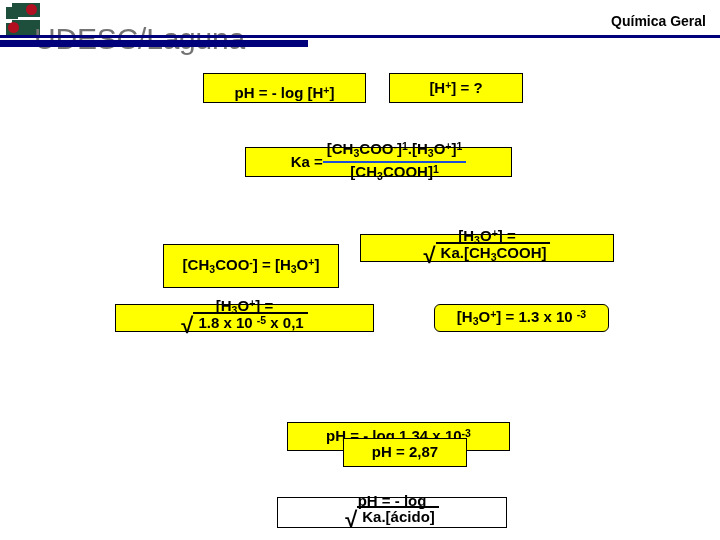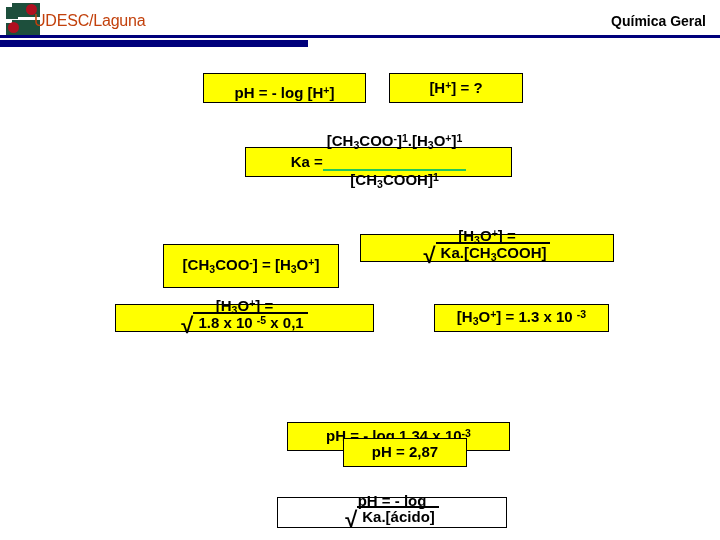--- a/index.html
+++ b/index.html
@@ -38,24 +38,24 @@
   .logo-dot {
     position: absolute;
     border-radius: 50%;
     background: #b01020;
   }
   .logo-dot.d1 { left: 20px; top: 1px;  width: 11px; height: 11px; }
   .logo-dot.d2 { left: 2px;  top: 19px; width: 11px; height: 11px; }
 
   #logo-text {
     position: absolute;
-    left: 34px; top: 12px;
-    font-size: 16px;
+    left: 34px; top: 22px;
+    font-size: 30px;
     letter-spacing: -0.2px;
-    color: #c2410c;
+    color: #737373;
     white-space: nowrap;
   }
   #header-title {
     position: absolute;
     right: 14px; top: 13px;
     font-size: 14px;
     font-weight: bold;
     white-space: nowrap;
   }
   #rule-thin {
@@ -92,22 +92,22 @@
 
   
   .frac {
     display: inline-flex;
     flex-direction: column;
     align-items: center;
     justify-content: center;
     vertical-align: middle;
   }
   .frac .num {
-    padding: 0 4px 17px 4px;
-    border-bottom: 2px solid #22c55e;
+    padding: 0 4px 1px 4px;
+    border-bottom: 2px solid #1d4ed8;
   }
   .frac .den { padding: 1px 4px 0 4px; }
 
   
   .radical {
     display: inline-flex;
     align-items: stretch;
     position: relative;
   }
   .radical .rsign {
@@ -126,21 +126,21 @@
   
   .fbox.overflowing { overflow: visible; flex-direction: column; }
 
   
   #box-ph-def     { left: 203px; top: 73px;  width: 163px; height: 30px; align-items: flex-end; }
   #box-h-unknown  { left: 389px; top: 73px;  width: 134px; height: 30px; }
   #box-ka         { left: 245px; top: 147px; width: 267px; height: 30px; }
   #box-equal-conc { left: 163px; top: 244px; width: 176px; height: 44px; }
   #box-h-root     { left: 360px; top: 234px; width: 254px; height: 28px; }
   #box-h-numeric  { left: 115px; top: 304px; width: 259px; height: 28px; }
-  #box-h-result   { left: 434px; top: 304px; width: 175px; height: 28px; }
+  #box-h-result   { left: 434px; top: 304px; width: 175px; height: 28px; border-radius: 6px; }
   #box-ph-calc    { left: 287px; top: 386px; width: 223px; height: 29px; margin-top: 36px; }
   #box-ph-value   { left: 343px; top: 438px; width: 124px; height: 29px; }
   #box-ph-general { left: 277px; top: 497px; width: 230px; height: 31px; }
 </style>
 </head>
 <body>
 
 <div id="header">
 
   <div id="logo-mark">

